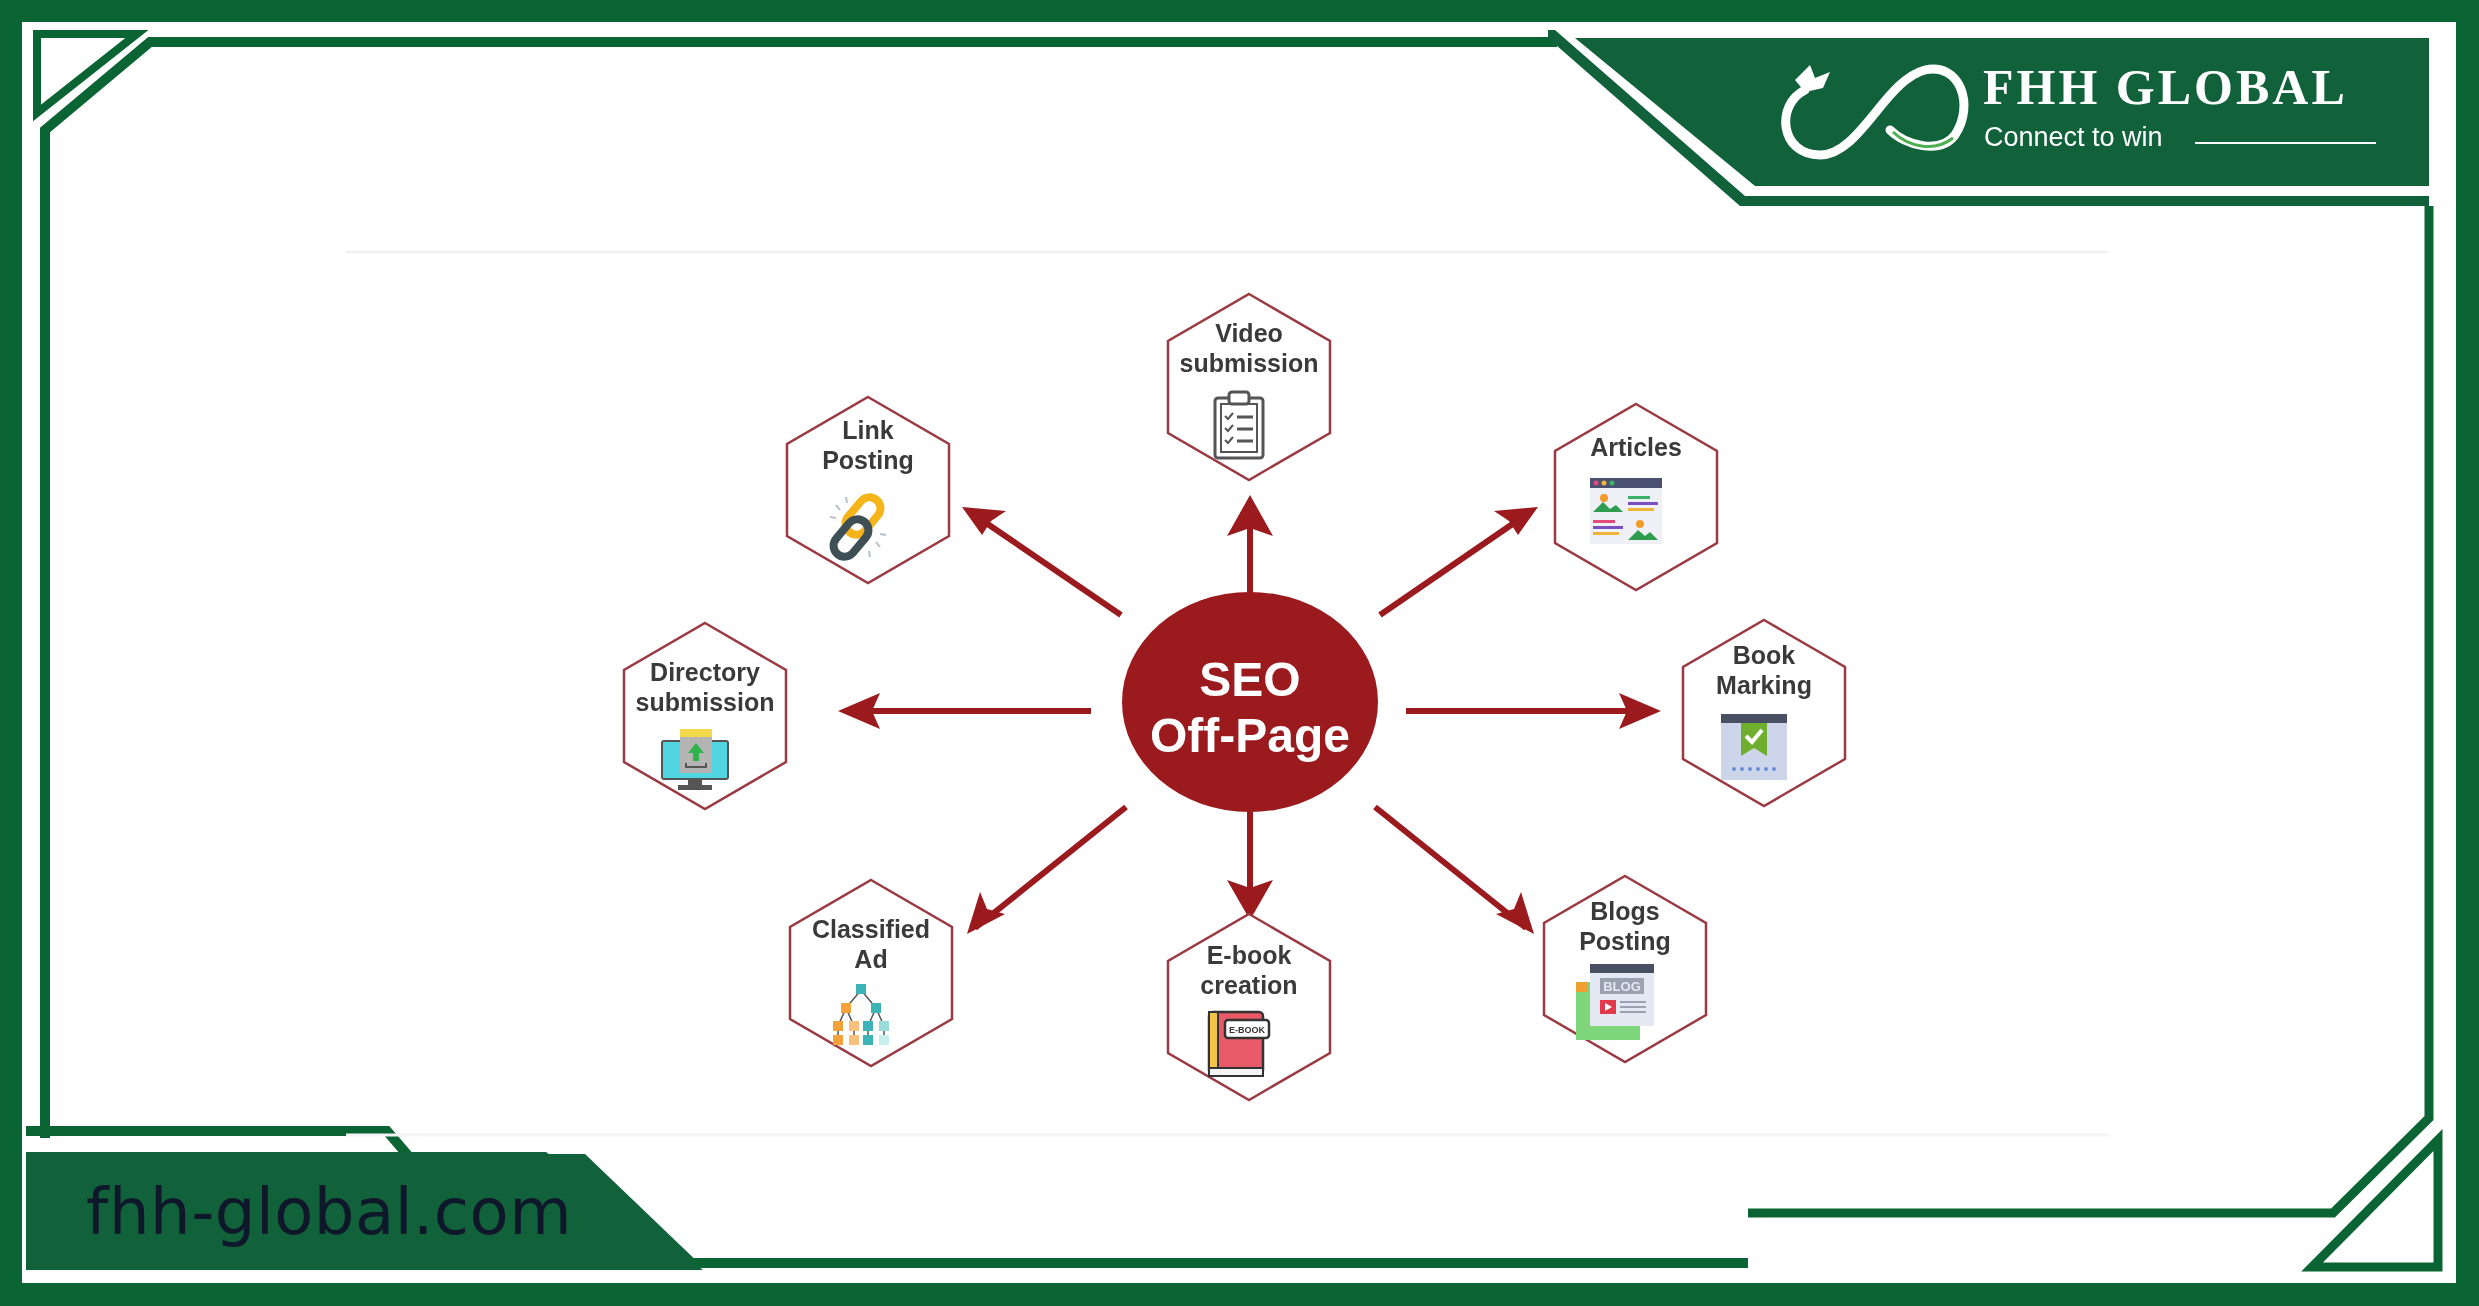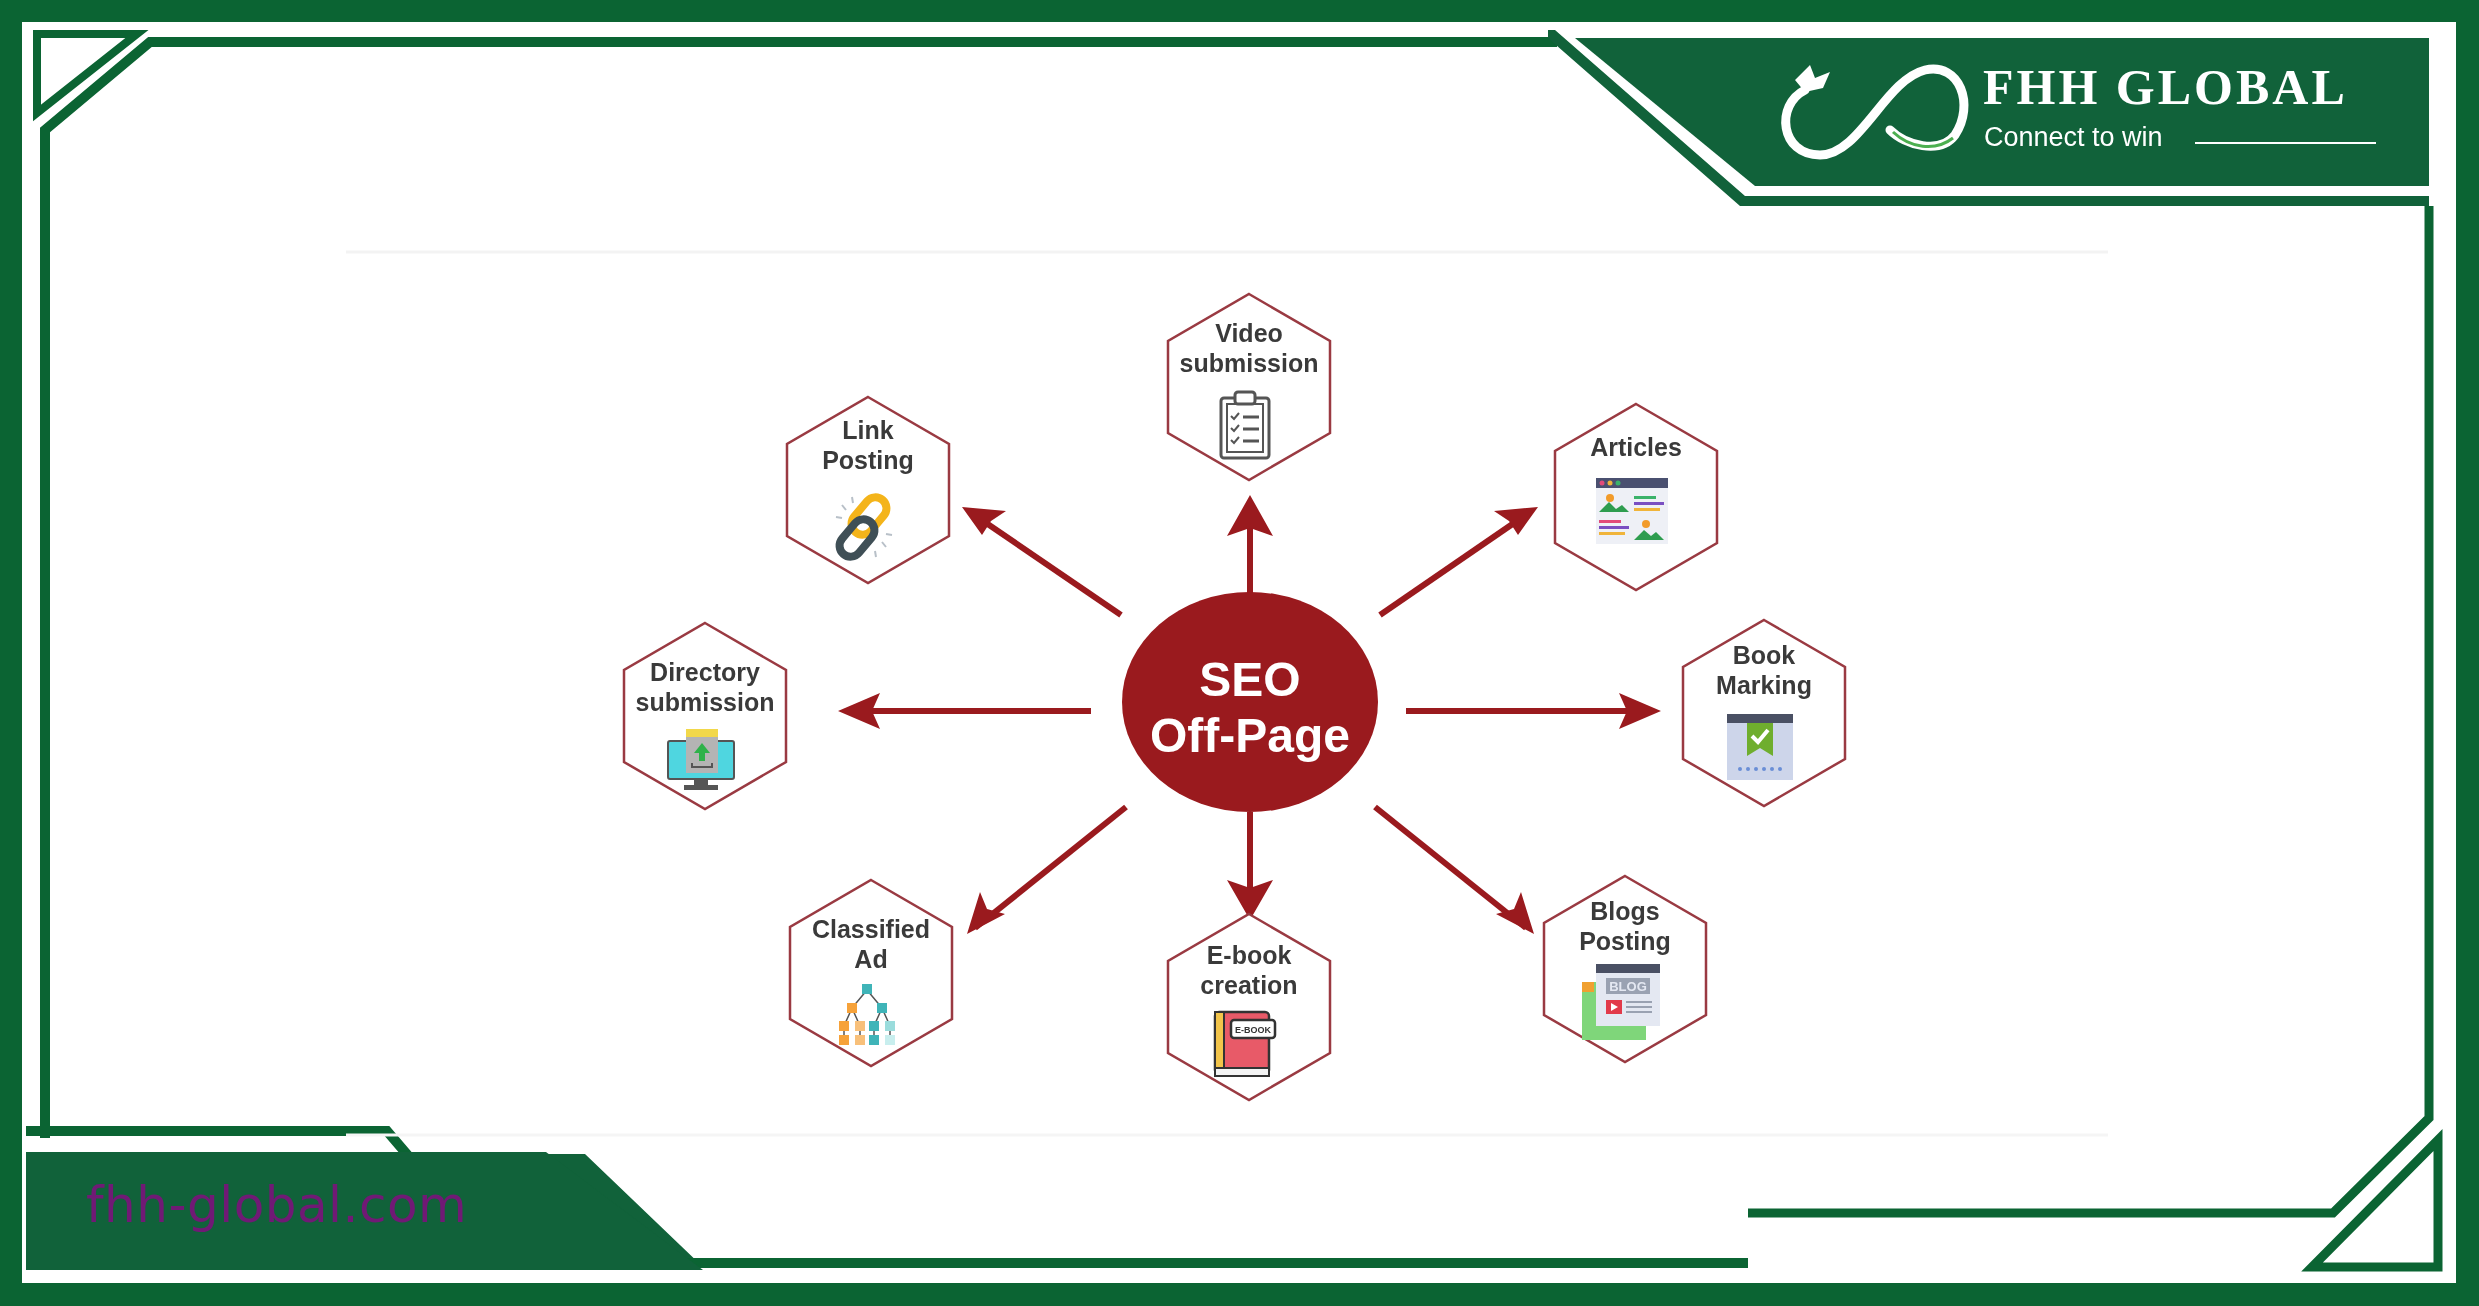--- a/index.html
+++ b/index.html
@@ -1,21 +1,21 @@
 <!DOCTYPE html>
 <html><head>
 <meta charset="utf-8">
 <style>
   html, body { margin: 0; padding: 0; }
   body { width: 2479px; height: 1306px; position: relative; overflow: hidden; background: #ffffff; font-family: "Liberation Sans", sans-serif; }
   #frame { position: absolute; left: 0; top: 0; }
   .brand-title { position: absolute; left: 1983px; top: 62px; font-family: Liberation Serif, serif; font-size: 50px; font-weight: bold; color: #ffffff; letter-spacing: 3px; line-height: 1; }
   .brand-tag { position: absolute; left: 1984px; top: 124px; font-family: "Liberation Sans", sans-serif; font-size: 27px; color: #ffffff; line-height: 1; }
-  .site-url { position: absolute; left: 86px; top: 1180px; font-family: "DejaVu Sans", sans-serif; font-size: 50px; color: #701a75; line-height: 1; letter-spacing: 0.5px; }
-  .hex { position: absolute; width: 146px; height: 190px; padding-left: 12px; }
+  .site-url { position: absolute; left: 86px; top: 1180px; font-family: "DejaVu Sans", sans-serif; font-size: 64px; color: #0f172a; line-height: 1; letter-spacing: 0.5px; }
+  .hex { position: absolute; width: 146px; height: 190px; }
   .hex-label { position: absolute; left: 0; width: 166px; text-align: center; font-family: "Liberation Sans", sans-serif; font-weight: bold; font-size: 25px; line-height: 30px; color: #3a3a3a; }
   .hex-icon { position: absolute; left: 50%; transform: translateX(-50%); }
   .center-label { position: absolute; left: 1122px; top: 652px; width: 256px; text-align: center; font-family: "Liberation Sans", sans-serif; font-weight: bold; font-size: 48px; line-height: 56px; color: #ffffff; }
 </style>
 </head>
 <body>
 
 <svg id="frame" width="2479" height="1306" viewBox="0 0 2479 1306">
 
   <path d="M0 0 H2479 V1306 H0 Z M22 22 V1283 H2456 V22 Z" fill="#0b6433" fill-rule="evenodd"></path>

